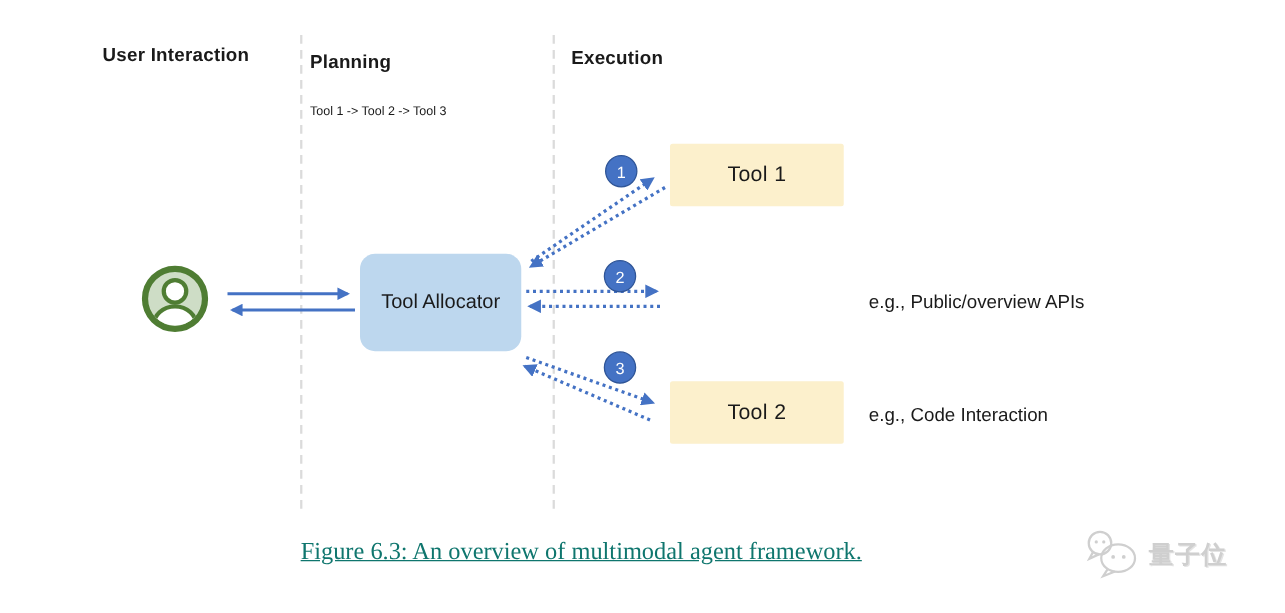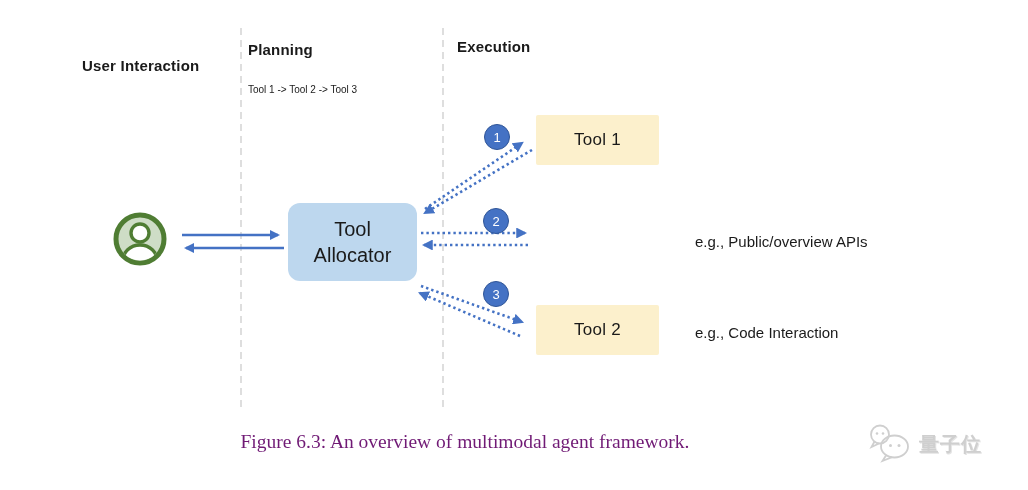--- a/index.html
+++ b/index.html
@@ -24,39 +24,39 @@
   .arrow{stroke:var(--accent_blue,#4472C4);fill:none;stroke-width:2.4;}
   .dotted{stroke-width:2.6;stroke-dasharray:2.4 3;}
   .divider{stroke:var(--divider_gray,#DBDBDB);stroke-width:1.8;stroke-dasharray:7 5;fill:none;}
   marker path{fill:var(--accent_blue,#4472C4);}
   .sec-label{position:absolute;font-size:15px;font-weight:bold;letter-spacing:.2px;white-space:nowrap;}
   .plan-text{position:absolute;left:248px;top:84px;font-size:10px;white-space:nowrap;}
   .allocator{
     position:absolute;left:288px;top:203px;width:129px;height:78px;box-sizing:border-box;
     background:var(--allocator_fill,#BDD7EE);border-radius:12px;
     display:flex;align-items:center;justify-content:center;text-align:center;
-    font-size:20px;font-weight:500;line-height:26px;padding:0 16px;
+    font-size:16px;font-weight:500;line-height:26px;padding:0 16px;
   }
   .tool-box{
-    position:absolute;left:536px;width:123px;height:50px;box-sizing:border-box;
+    position:absolute;left:536px;width:139px;height:50px;box-sizing:border-box;
     background:var(--tool_fill,#FCF0CC);border-radius:2px;
     display:flex;align-items:center;justify-content:center;
     font-size:17px;font-weight:500;letter-spacing:.3px;
   }
   .tool-example{position:absolute;left:695px;font-size:15px;line-height:18px;white-space:nowrap;}
   .badge{
     position:absolute;width:26px;height:26px;box-sizing:border-box;border-radius:50%;
     background:var(--badge_fill,#4472C4);border:1.5px solid var(--badge_border,#2F5597);
     color:#ffffff;font-size:13px;font-weight:500;
     display:flex;align-items:center;justify-content:center;
   }
   .user-icon{position:absolute;left:113px;top:212px;}
   .caption{
     position:absolute;left:0;top:431px;width:930px;text-align:center;
-    font-family:"Liberation Serif",serif;font-size:19.5px;color:#701a75;
+    font-family:"Liberation Serif",serif;font-size:19.5px;color:#0f766e;text-decoration:underline;
   }
   .watermark{
     position:absolute;left:866px;top:421px;display:flex;align-items:center;gap:5px;
     color:var(--watermark_gray,#CFCFCF);
   }
   .watermark-text{
     font-size:20px;font-weight:bold;letter-spacing:1px;line-height:44px;
     text-shadow:1px 1px 0 #e4e4e4;white-space:nowrap;
   }
   .wm-stroke{stroke:var(--watermark_gray,#CFCFCF);fill:none;stroke-width:1.8;}
@@ -83,21 +83,21 @@
     <line class="arrow dotted" x1="425" y1="209" x2="522" y2="143" marker-end="url(#ah)"></line>
     <line class="arrow dotted" x1="532" y1="150" x2="425" y2="213" marker-end="url(#ah)"></line>
 
     <line class="arrow dotted" x1="421" y1="233" x2="525" y2="233" marker-end="url(#ah)"></line>
     <line class="arrow dotted" x1="528" y1="245" x2="424" y2="245" marker-end="url(#ah)"></line>
 
     <line class="arrow dotted" x1="421" y1="286" x2="522" y2="322" marker-end="url(#ah)"></line>
     <line class="arrow dotted" x1="520" y1="336" x2="420" y2="293" marker-end="url(#ah)"></line>
   </svg>
 
-  <div class="sec-label" style="left:82px;top:57px;">User Interaction</div>
+  <div class="sec-label" style="left:82px;top:36px;">User Interaction</div>
   <div class="sec-label" style="left:248px;top:41px;">Planning</div>
   <div class="sec-label" style="left:457px;top:38px;">Execution</div>
 
   <div class="plan-text">Tool 1 -&gt; Tool 2 -&gt; Tool 3</div>
 
   <svg class="user-icon" width="54" height="54" viewBox="0 0 54 54" xmlns="http://www.w3.org/2000/svg">
     <defs>
         <clipPath id="uclip">
           <circle cx="27" cy="27" r="21.4"></circle>
         </clipPath>

